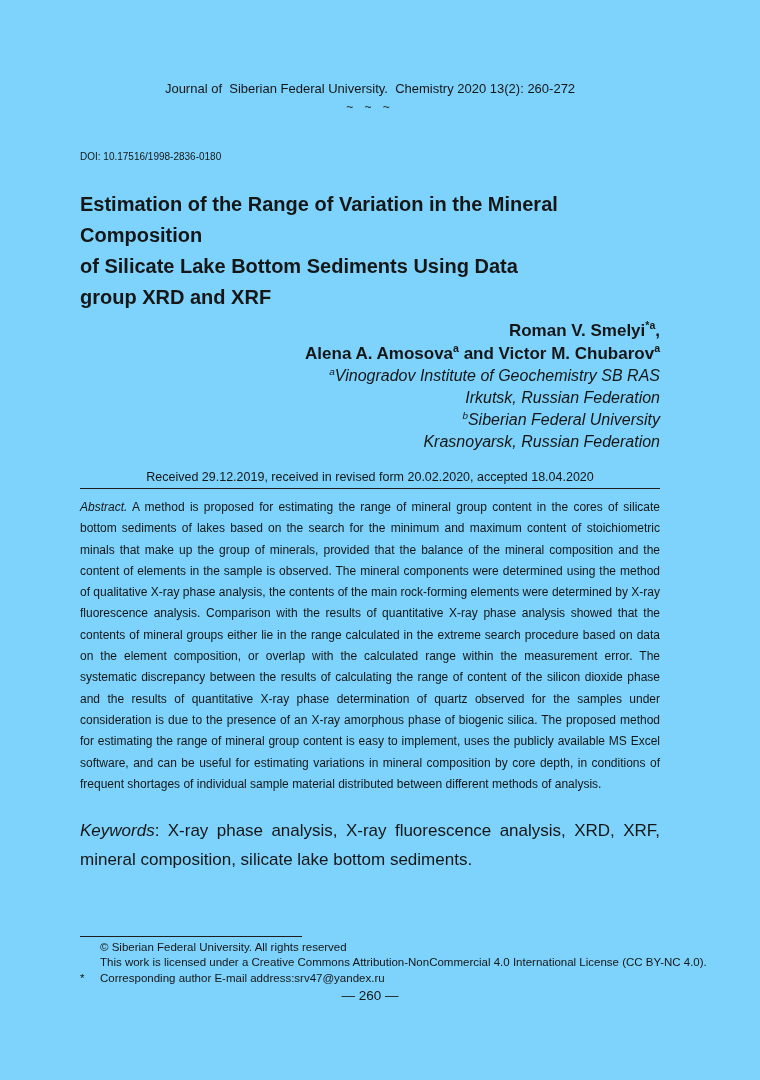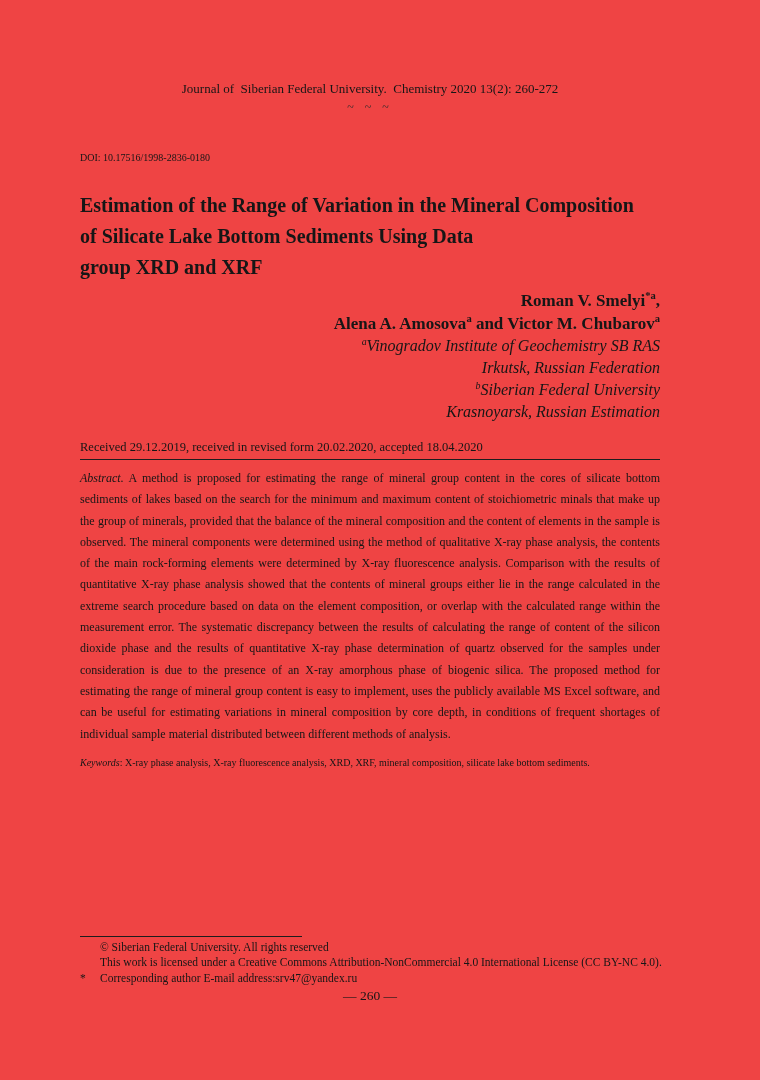--- a/index.html
+++ b/index.html
@@ -1,23 +1,23 @@
 <!DOCTYPE html>
 <html><head>
 <meta charset="utf-8">
 <style>
   html, body { margin: 0; padding: 0; background: #e8e8e8; }
   .page {
     position: relative;
     width: 760px;
     height: 1080px;
     margin: 0 auto;
-    background: #ef4444;
+    background: #7dd3fc;
     color: #161616;
-    font-family: Liberation Serif, serif;
+    font-family: Liberation Sans, sans-serif;
     box-sizing: border-box;
     overflow: hidden;
   }
   .content {
     position: absolute;
     left: 80px;
     top: 0;
     width: 580px;
   }
   .journal-line {
@@ -58,38 +58,38 @@
   .affiliations-block {
     text-align: right;
     font-style: italic;
     font-size: 16px;
     line-height: 22px;
     font-weight: normal;
   }
   sup { font-size: 0.62em; line-height: 0; vertical-align: super; }
   .received-line {
     margin-top: 17px;
-    text-align: left;
+    text-align: center;
     font-size: 12.5px;
   }
   .abstract-rule {
     margin-top: 4px;
     border: 0;
     border-top: 1.6px solid #1d1d1d;
   }
   .abstract-par {
     margin-top: 1px;
     font-size: 12px;
     line-height: 21.3px;
     text-align: justify;
   }
   .keywords-par {
-    margin-top: 6px;
-    font-size: 10px;
-    line-height: 23px;
+    margin-top: 21px;
+    font-size: 17px;
+    line-height: 29px;
     text-align: justify;
   }
   .lead-italic { font-style: italic; }
   .footnote {
     position: absolute;
     left: 80px;
     top: 936px;
     width: 600px;
     font-size: 11.5px;
     line-height: 15.3px;
@@ -129,21 +129,21 @@
       <div>group XRD and XRF</div>
     </div>
 
     <div class="authors-block">
       <div><span>Roman V. Smelyi</span><sup>*a</sup><span>,</span></div>
       <div><span>Alena A. Amosova</span><sup>a</sup><span> and Victor M. Chubarov</span><sup>a</sup><span></span></div>
       <div class="affiliations-block">
         <div><sup>a</sup><span>Vinogradov Institute of Geochemistry SB RAS</span></div>
         <div><span>Irkutsk, Russian Federation</span></div>
         <div><sup>b</sup><span>Siberian Federal University</span></div>
-        <div><span>Krasnoyarsk, Russian Estimation</span></div>
+        <div><span>Krasnoyarsk, Russian Federation</span></div>
       </div>
     </div>
 
     <div class="received-line">Received 29.12.2019, received in revised form 20.02.2020, accepted 18.04.2020</div>
     <hr class="abstract-rule">
 
     <div class="abstract-par"><span class="lead-italic">Abstract.</span><span> A method is proposed for estimating the range of mineral group content in the cores of silicate bottom sediments of lakes based on the search for the minimum and maximum content of stoichiometric minals that make up the group of minerals, provided that the balance of the mineral composition and the content of elements in the sample is observed. The mineral components were determined using the method of qualitative X-ray phase analysis, the contents of the main rock-forming elements were determined by X-ray fluorescence analysis. Comparison with the results of quantitative X-ray phase analysis showed that the contents of mineral groups either lie in the range calculated in the extreme search procedure based on data on the element composition, or overlap with the calculated range within the measurement error. The systematic discrepancy between the results of calculating the range of content of the silicon dioxide phase and the results of quantitative X-ray phase determination of quartz observed for the samples under consideration is due to the presence of an X-ray amorphous phase of biogenic silica. The proposed method for estimating the range of mineral group content is easy to implement, uses the publicly available MS Excel software, and can be useful for estimating variations in mineral composition by core depth, in conditions of frequent shortages of individual sample material distributed between different methods of analysis.</span></div>
 
     <div class="keywords-par"><span class="lead-italic">Keywords</span><span>: X-ray phase analysis, X-ray fluorescence analysis, XRD, XRF, mineral composition, silicate lake bottom sediments.</span></div>
 

